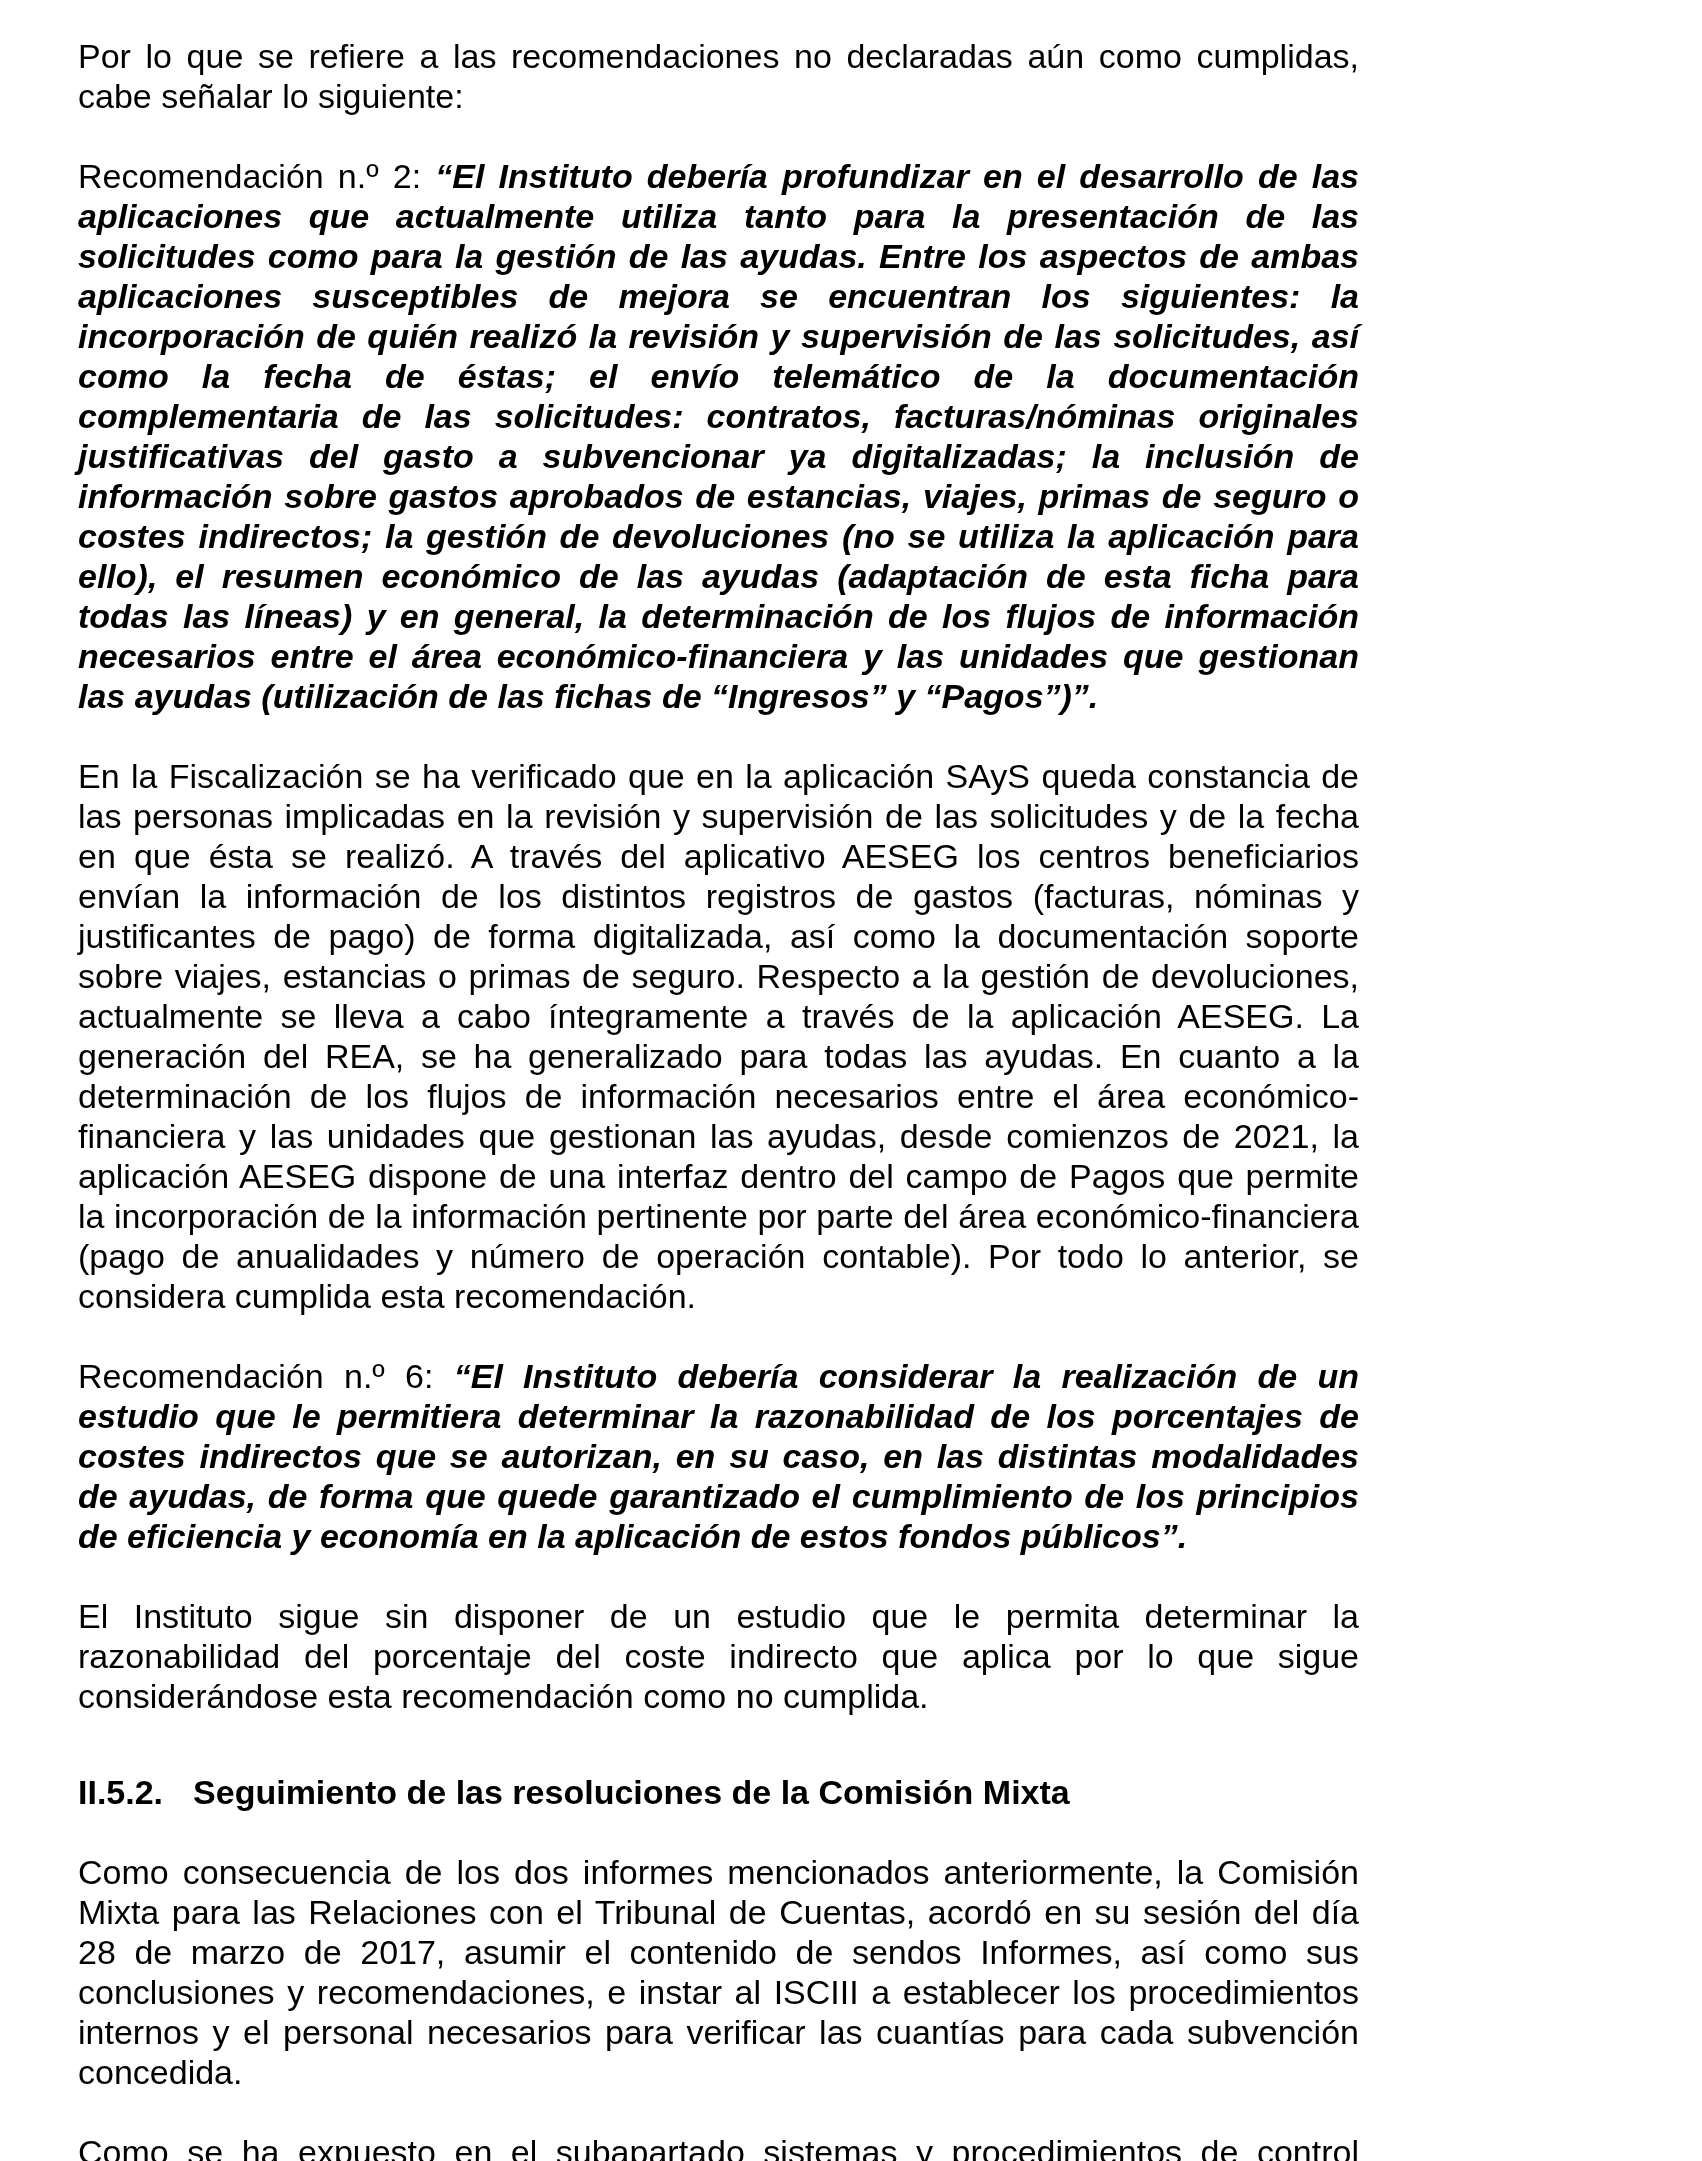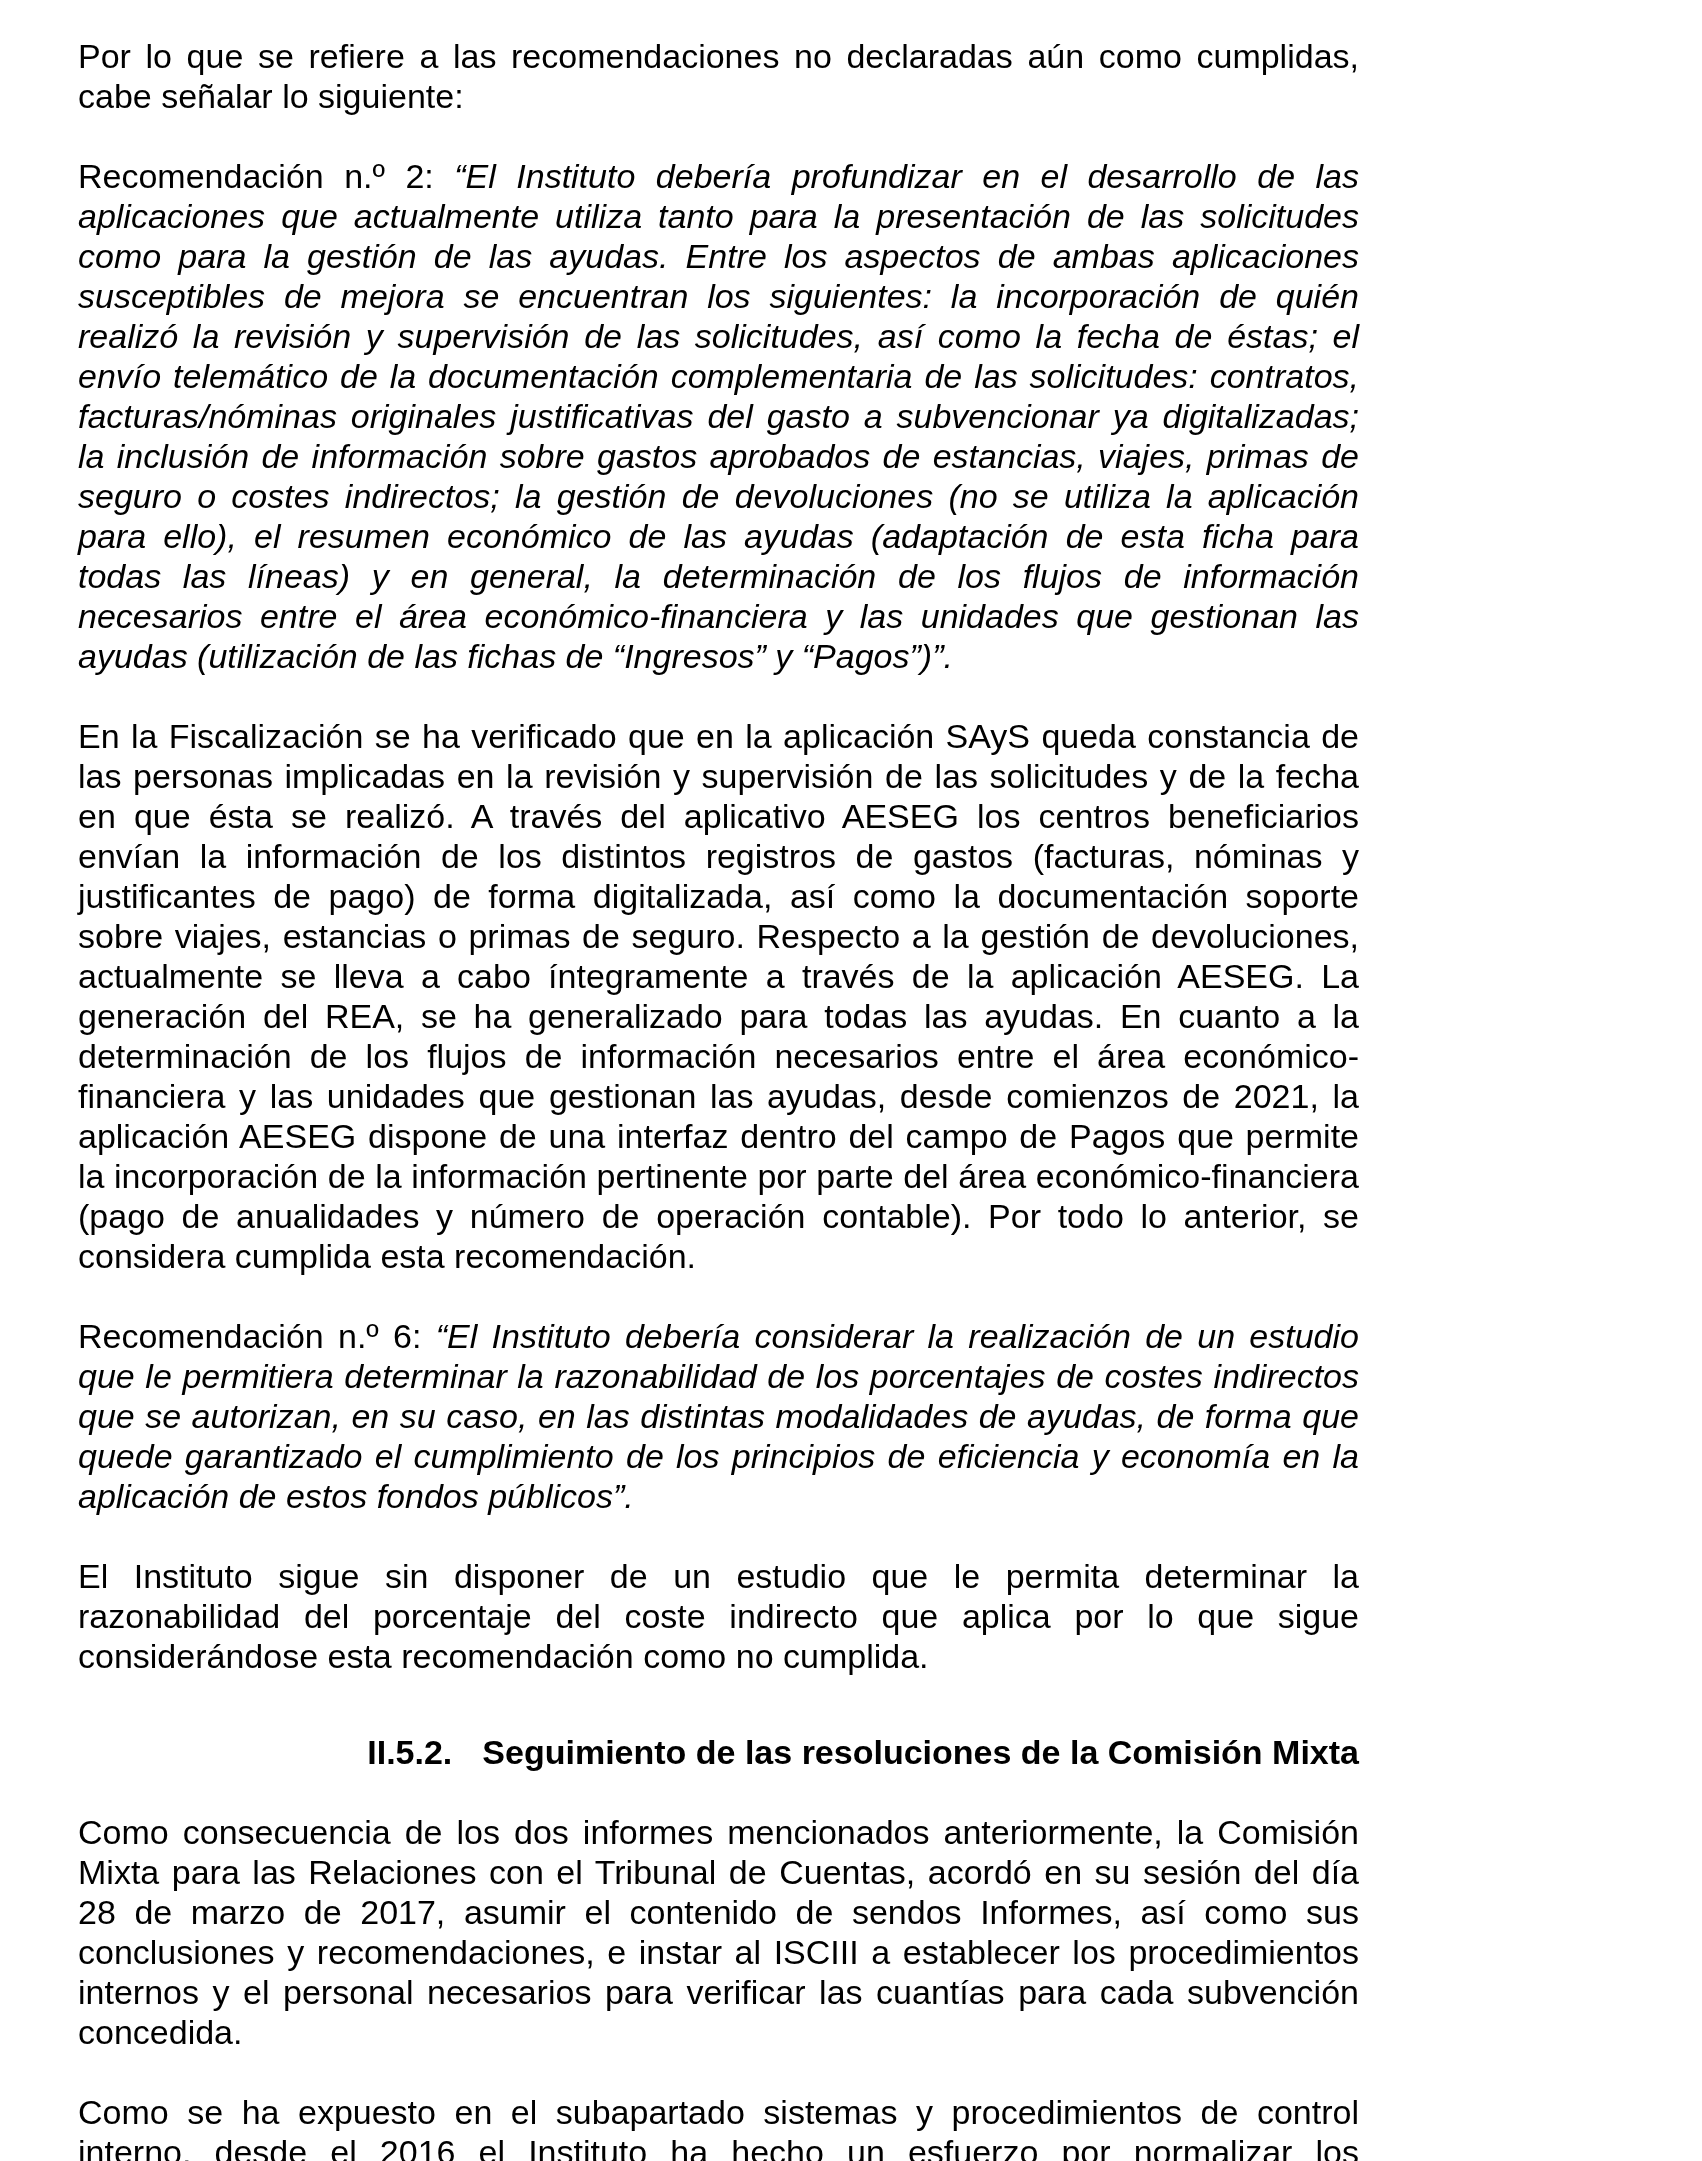--- a/index.html
+++ b/index.html
@@ -25,27 +25,28 @@
     text-align: justify;
     hyphens: none;
     -webkit-hyphens: none;
   }
   .rec-label {
     text-decoration-thickness: 2.4px;
     text-underline-offset: 4px;
   }
   .rec-quote {
     font-style: italic;
+    font-weight: bold;
   }
   .section-heading {
     margin: 56px 0 40px 0;
     font-size: 34px;
     line-height: 40px;
     font-weight: bold;
-    text-align: right;
+    text-align: left;
   }
   .section-heading .title-gap {
     margin-left: 30px;
   }
 </style>
 </head>
 <body>
 
 <div class="page">
 

